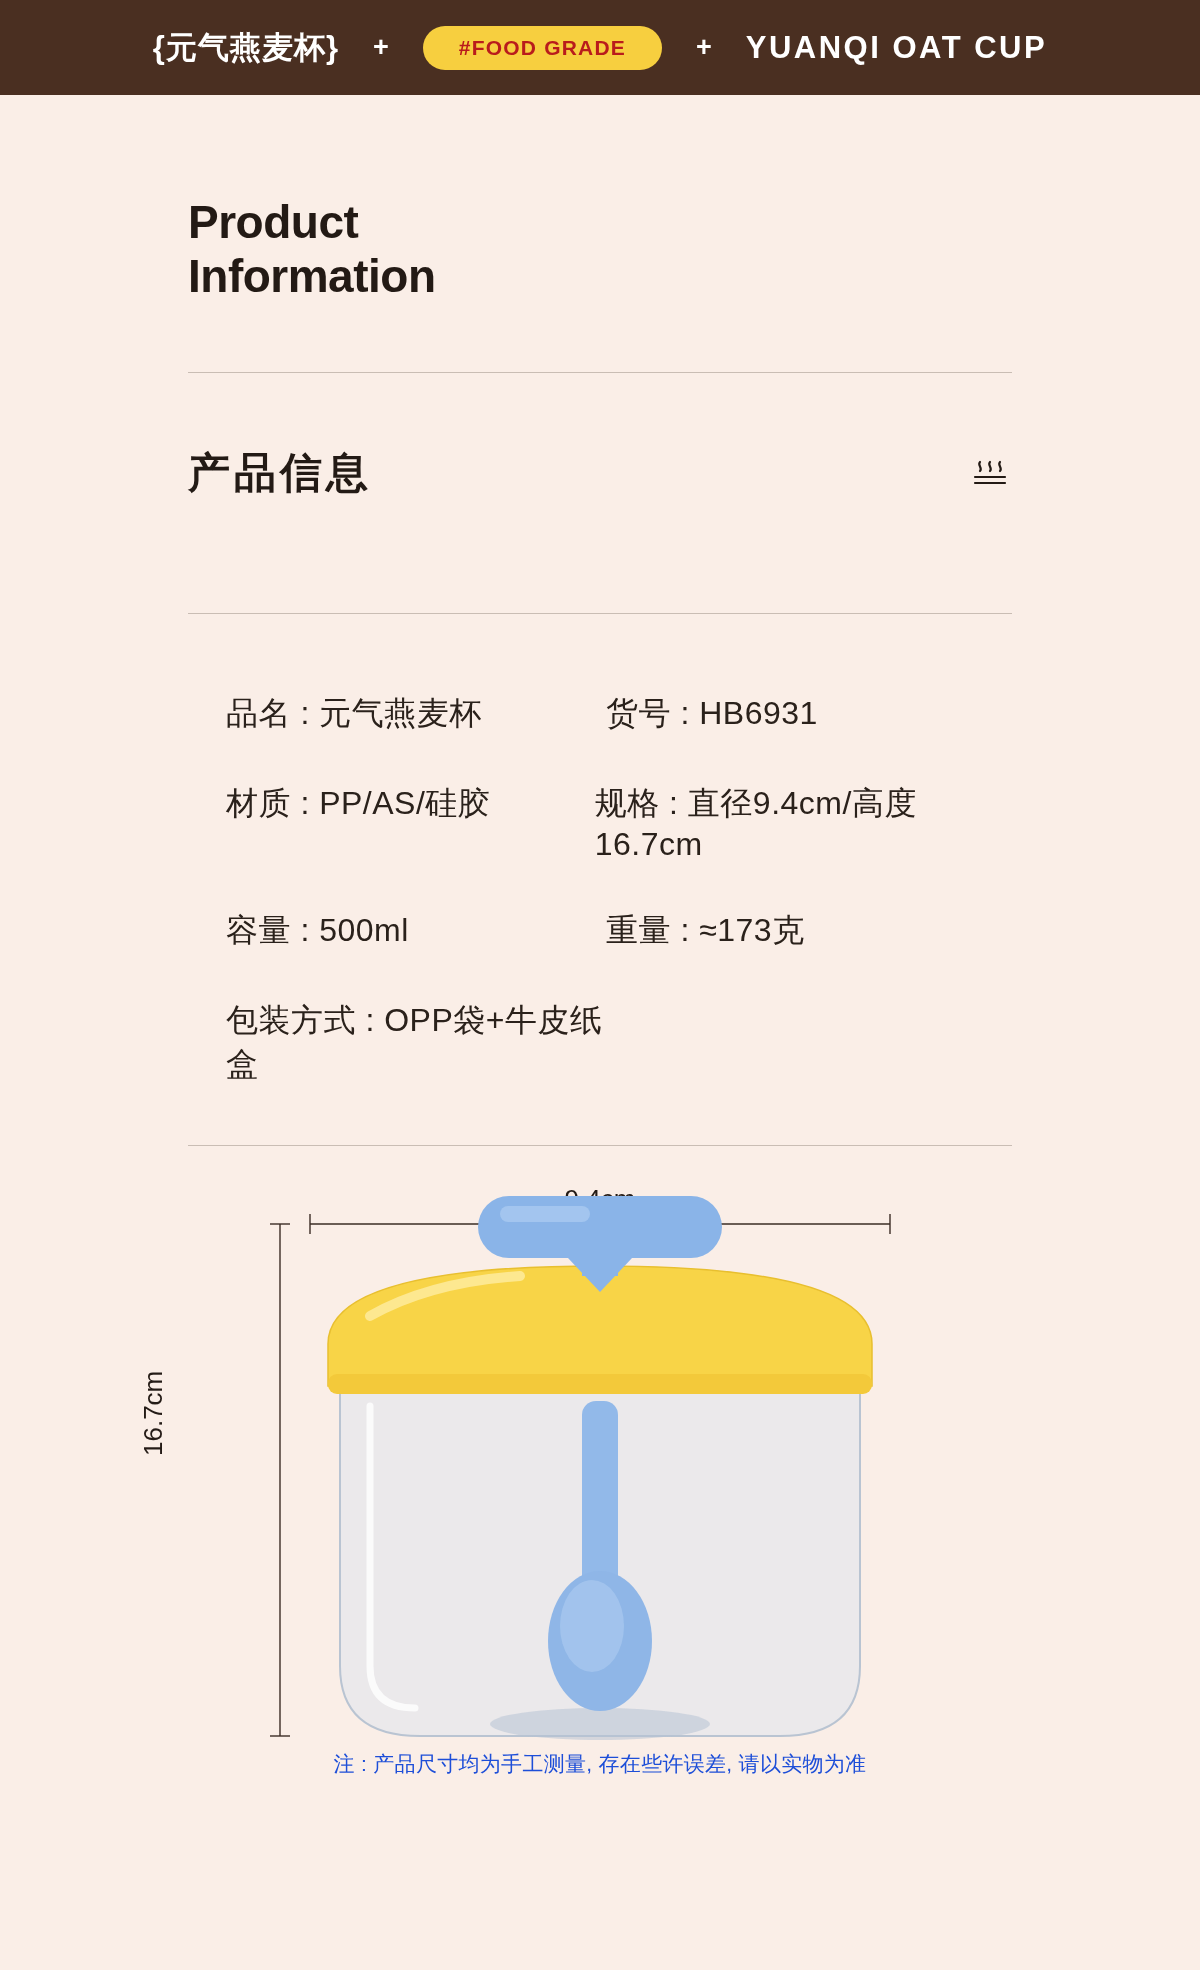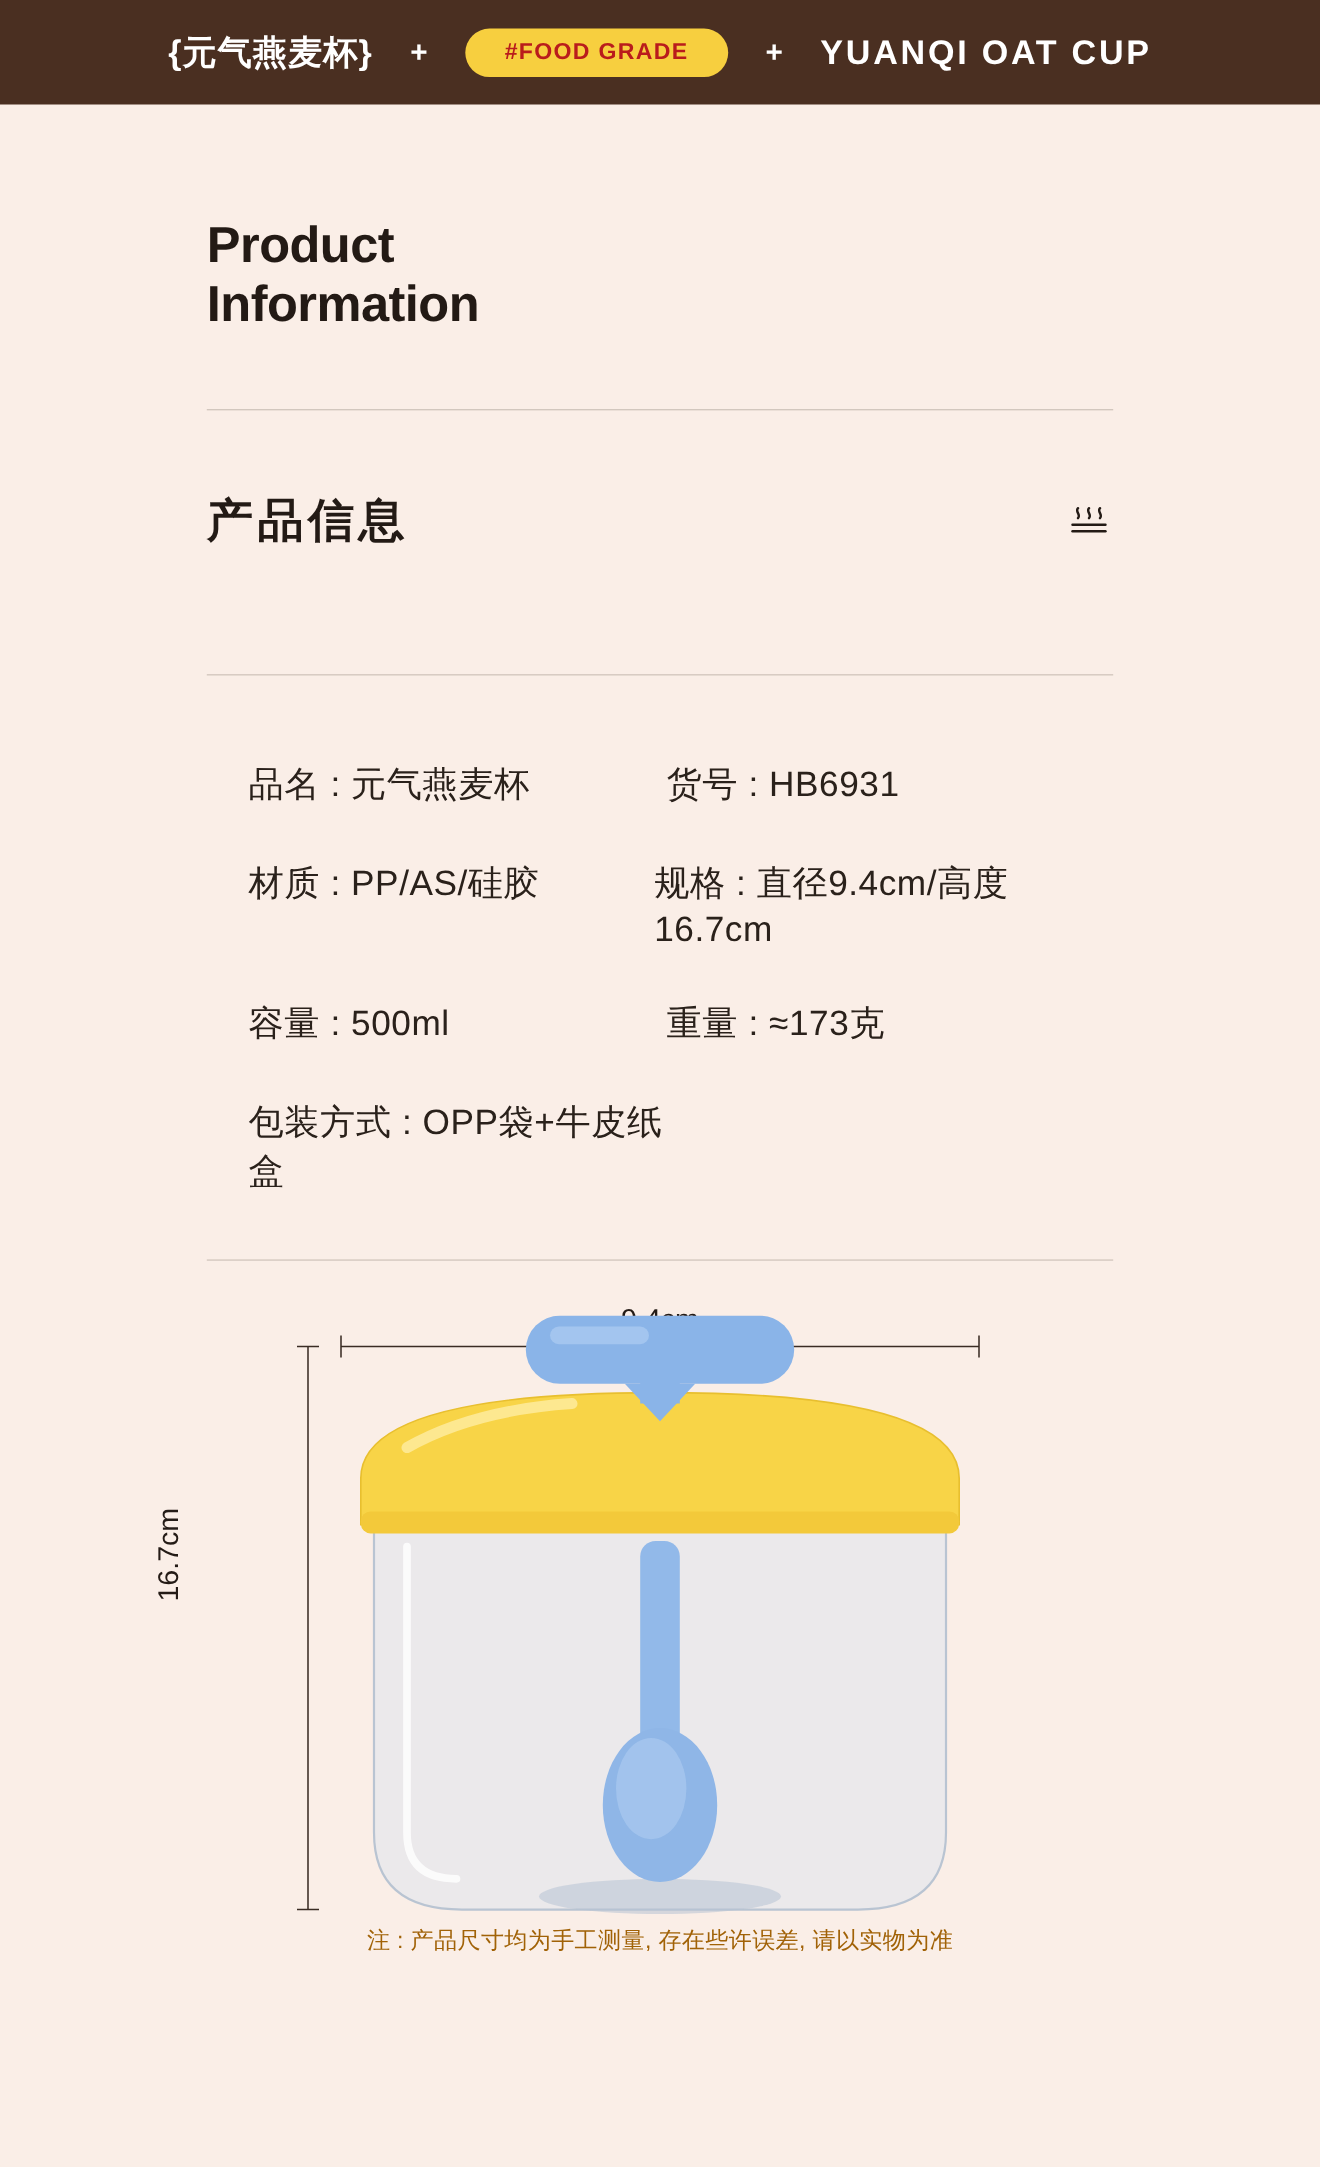--- a/index.html
+++ b/index.html
@@ -150,21 +150,21 @@
     transform: translateX(-50%);
     top: 40px;
   }
   .note {
     position: absolute;
     left: 0;
     right: 0;
     bottom: 28px;
     text-align: center;
     font-size: 21px;
-    color: #a16207;
+    color: #1d4ed8;
     letter-spacing: 0.3px;
   }
 </style>
 </head>
 <body>
 
 <div class="page">
 
   <div class="topbar">
     <span class="cn-brand">{元气燕麦杯}</span>

